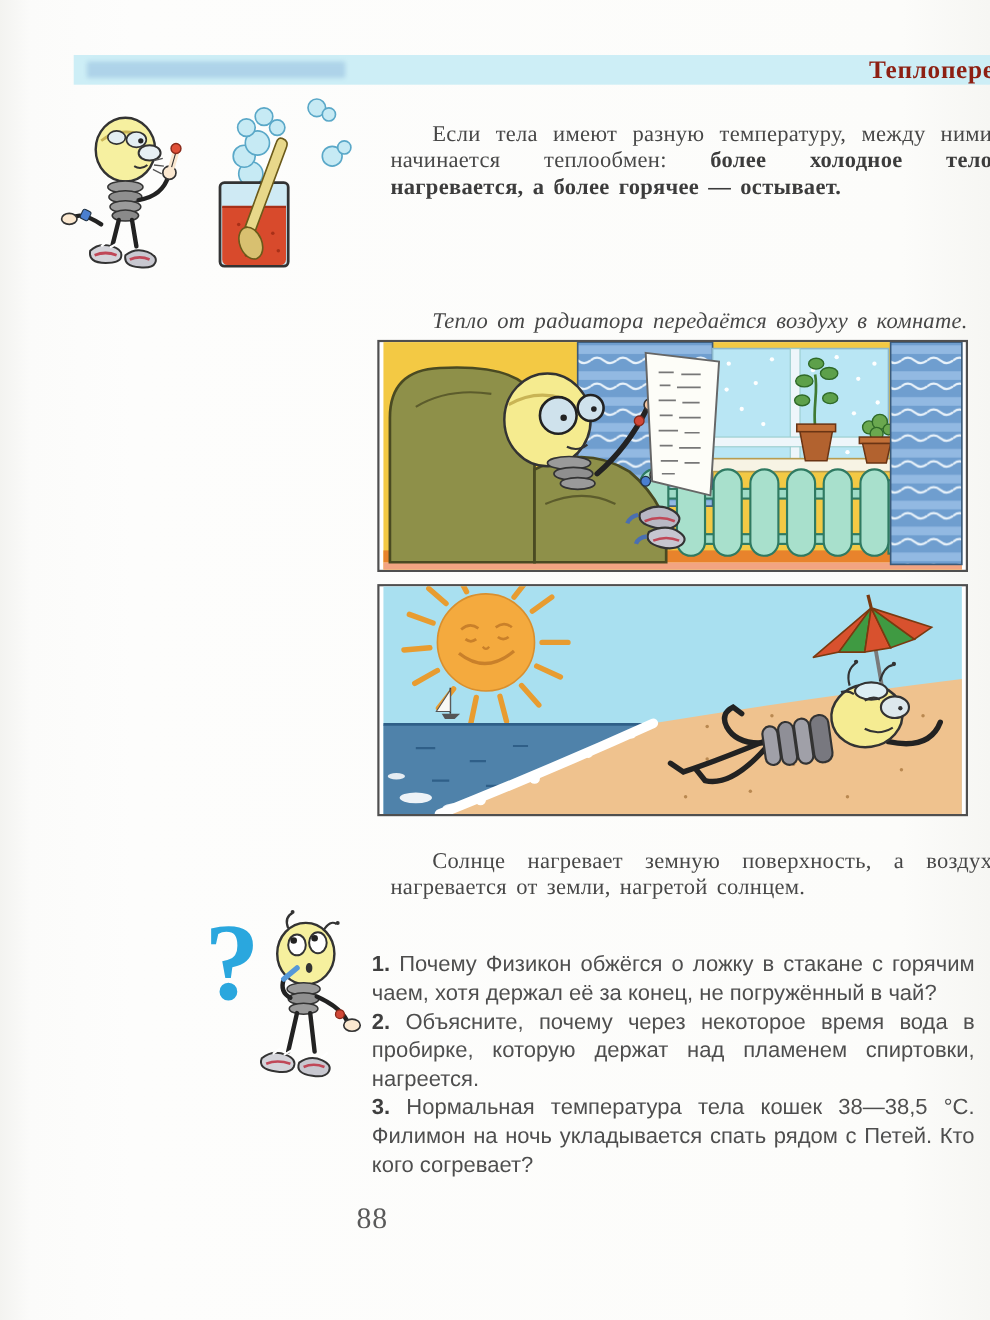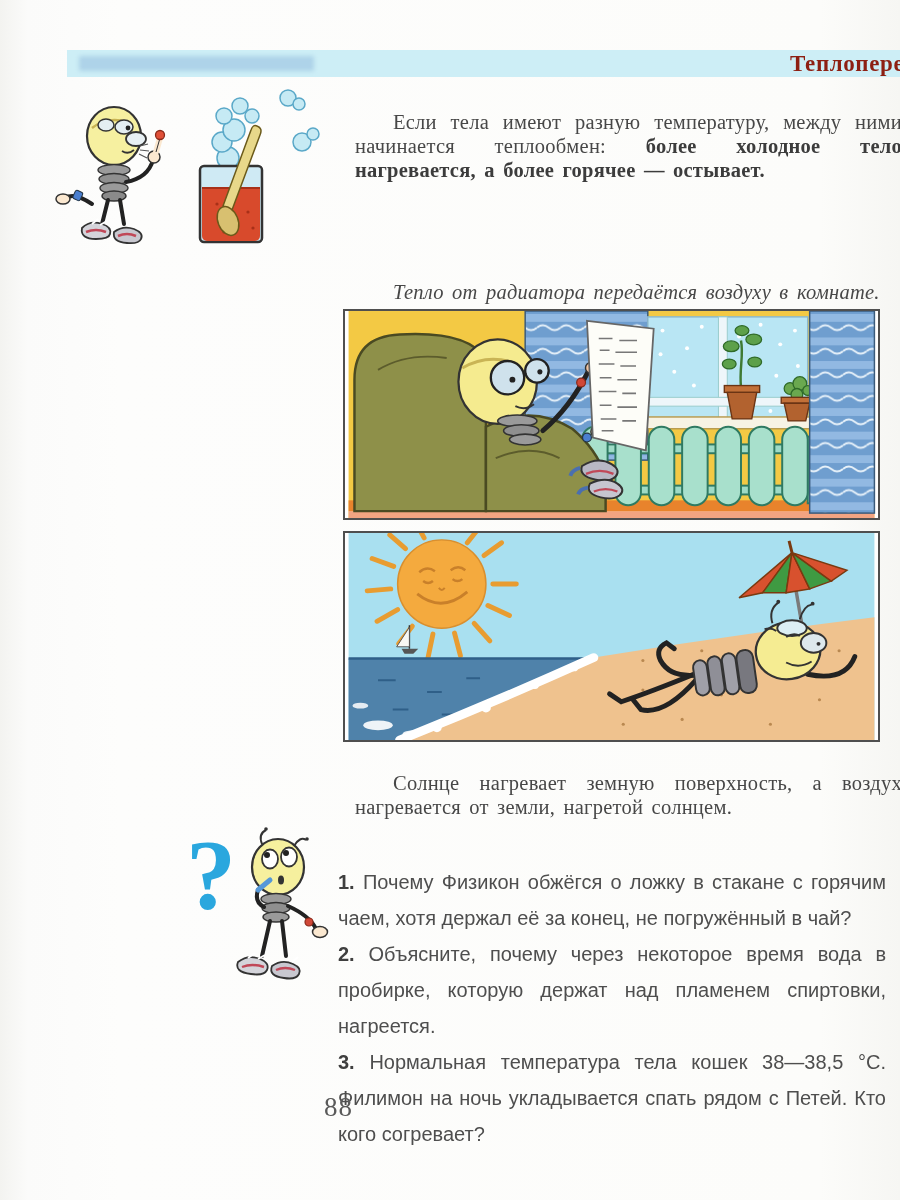--- a/index.html
+++ b/index.html
@@ -19,21 +19,21 @@
   .fig{position:absolute;left:343px;width:537px;height:211px;border:2px solid #4f4f4f;box-sizing:border-box;background:#fff;}
   .fig1{top:309px;} .fig2{top:531px;}
   .fig svg{display:block;width:100%;height:100%;}
   
   .tea-illo{position:absolute;left:52px;top:86px;width:270px;height:200px;}
   .think-illo{position:absolute;left:178px;top:812px;width:158px;height:180px;}
   .tea-illo svg,.think-illo svg{display:block;width:100%;height:100%;}
   
   .think-heading{position:absolute;left:338px;top:835px;margin:0;font-size:22px;font-weight:bold;color:#3a3a3a;letter-spacing:.8px;font-family:"Liberation Serif",serif;}
   .questions{position:absolute;left:338px;top:864px;width:548px;font-family:"Liberation Sans",sans-serif;
-             font-size:20px;line-height:36px;color:#4e4e4e;text-align:justify;}
+             font-size:20px;line-height:26px;color:#4e4e4e;text-align:justify;}
   .question{margin:0;}
   .question b{color:#3f3f3f;}
   .page-number{position:absolute;left:324px;top:1092px;font-size:27px;color:#5a5a5a;letter-spacing:1px;}
 </style>
 </head>
 <body>
 
 <div class="page">
 
   <div class="header-bar">

